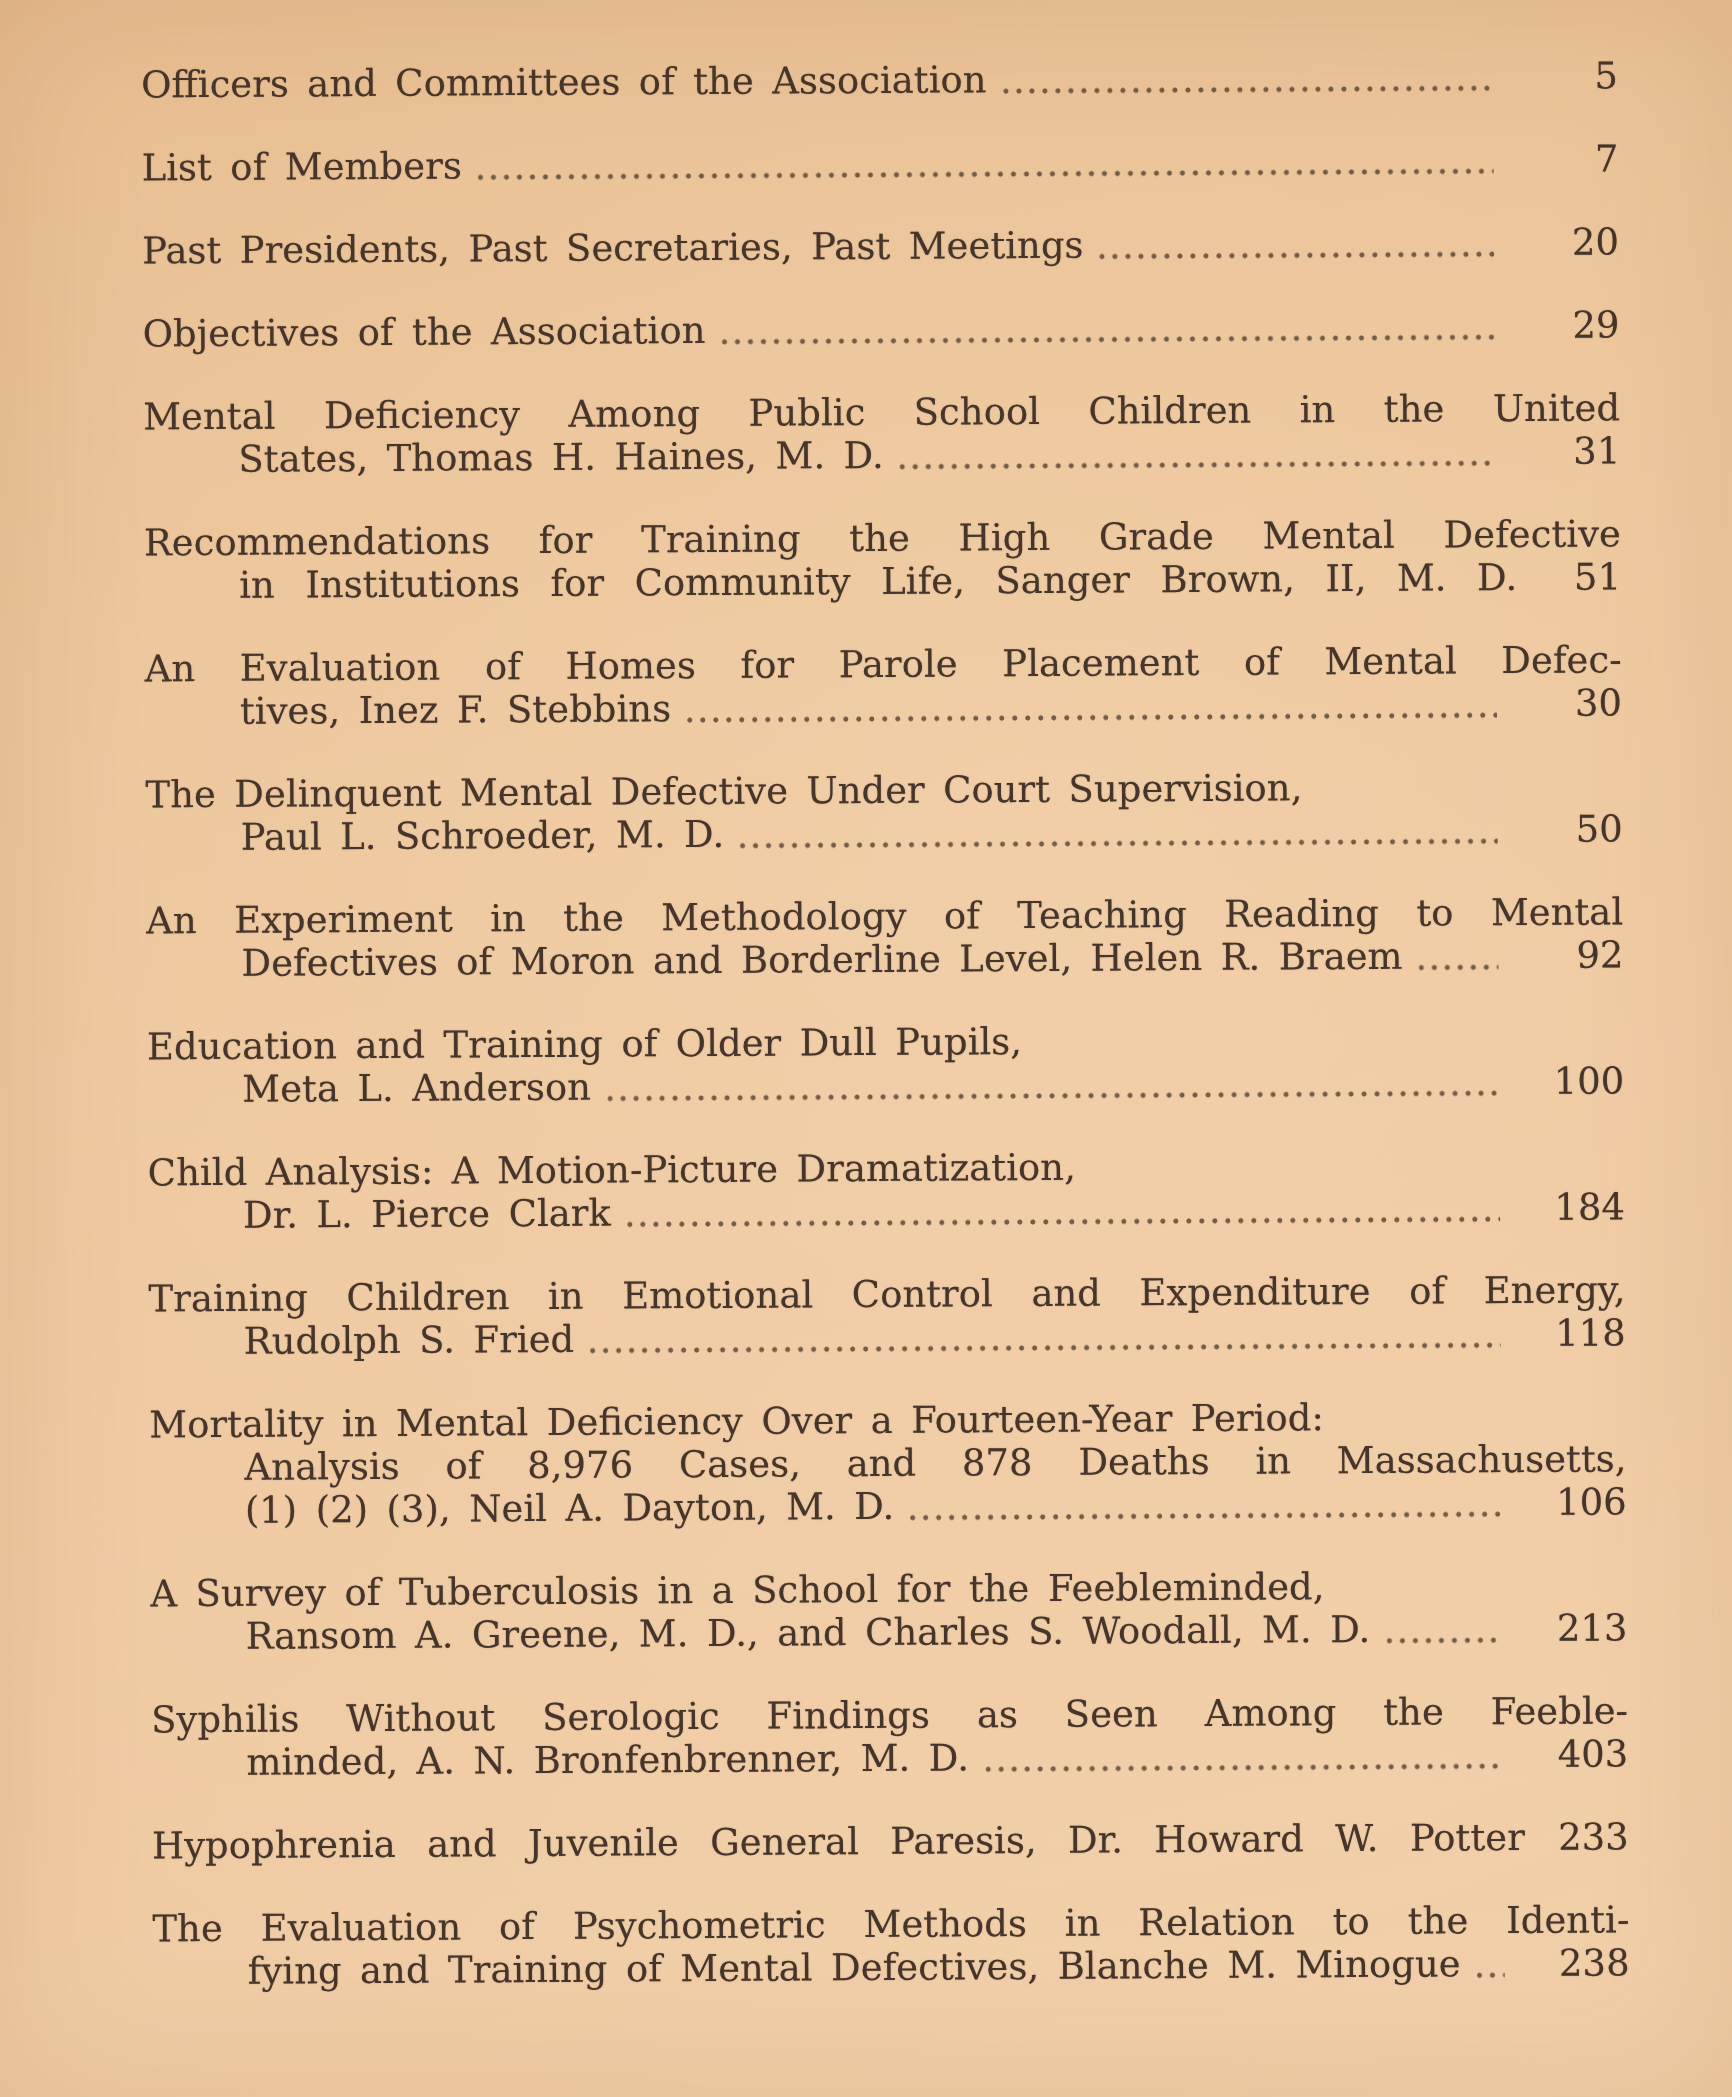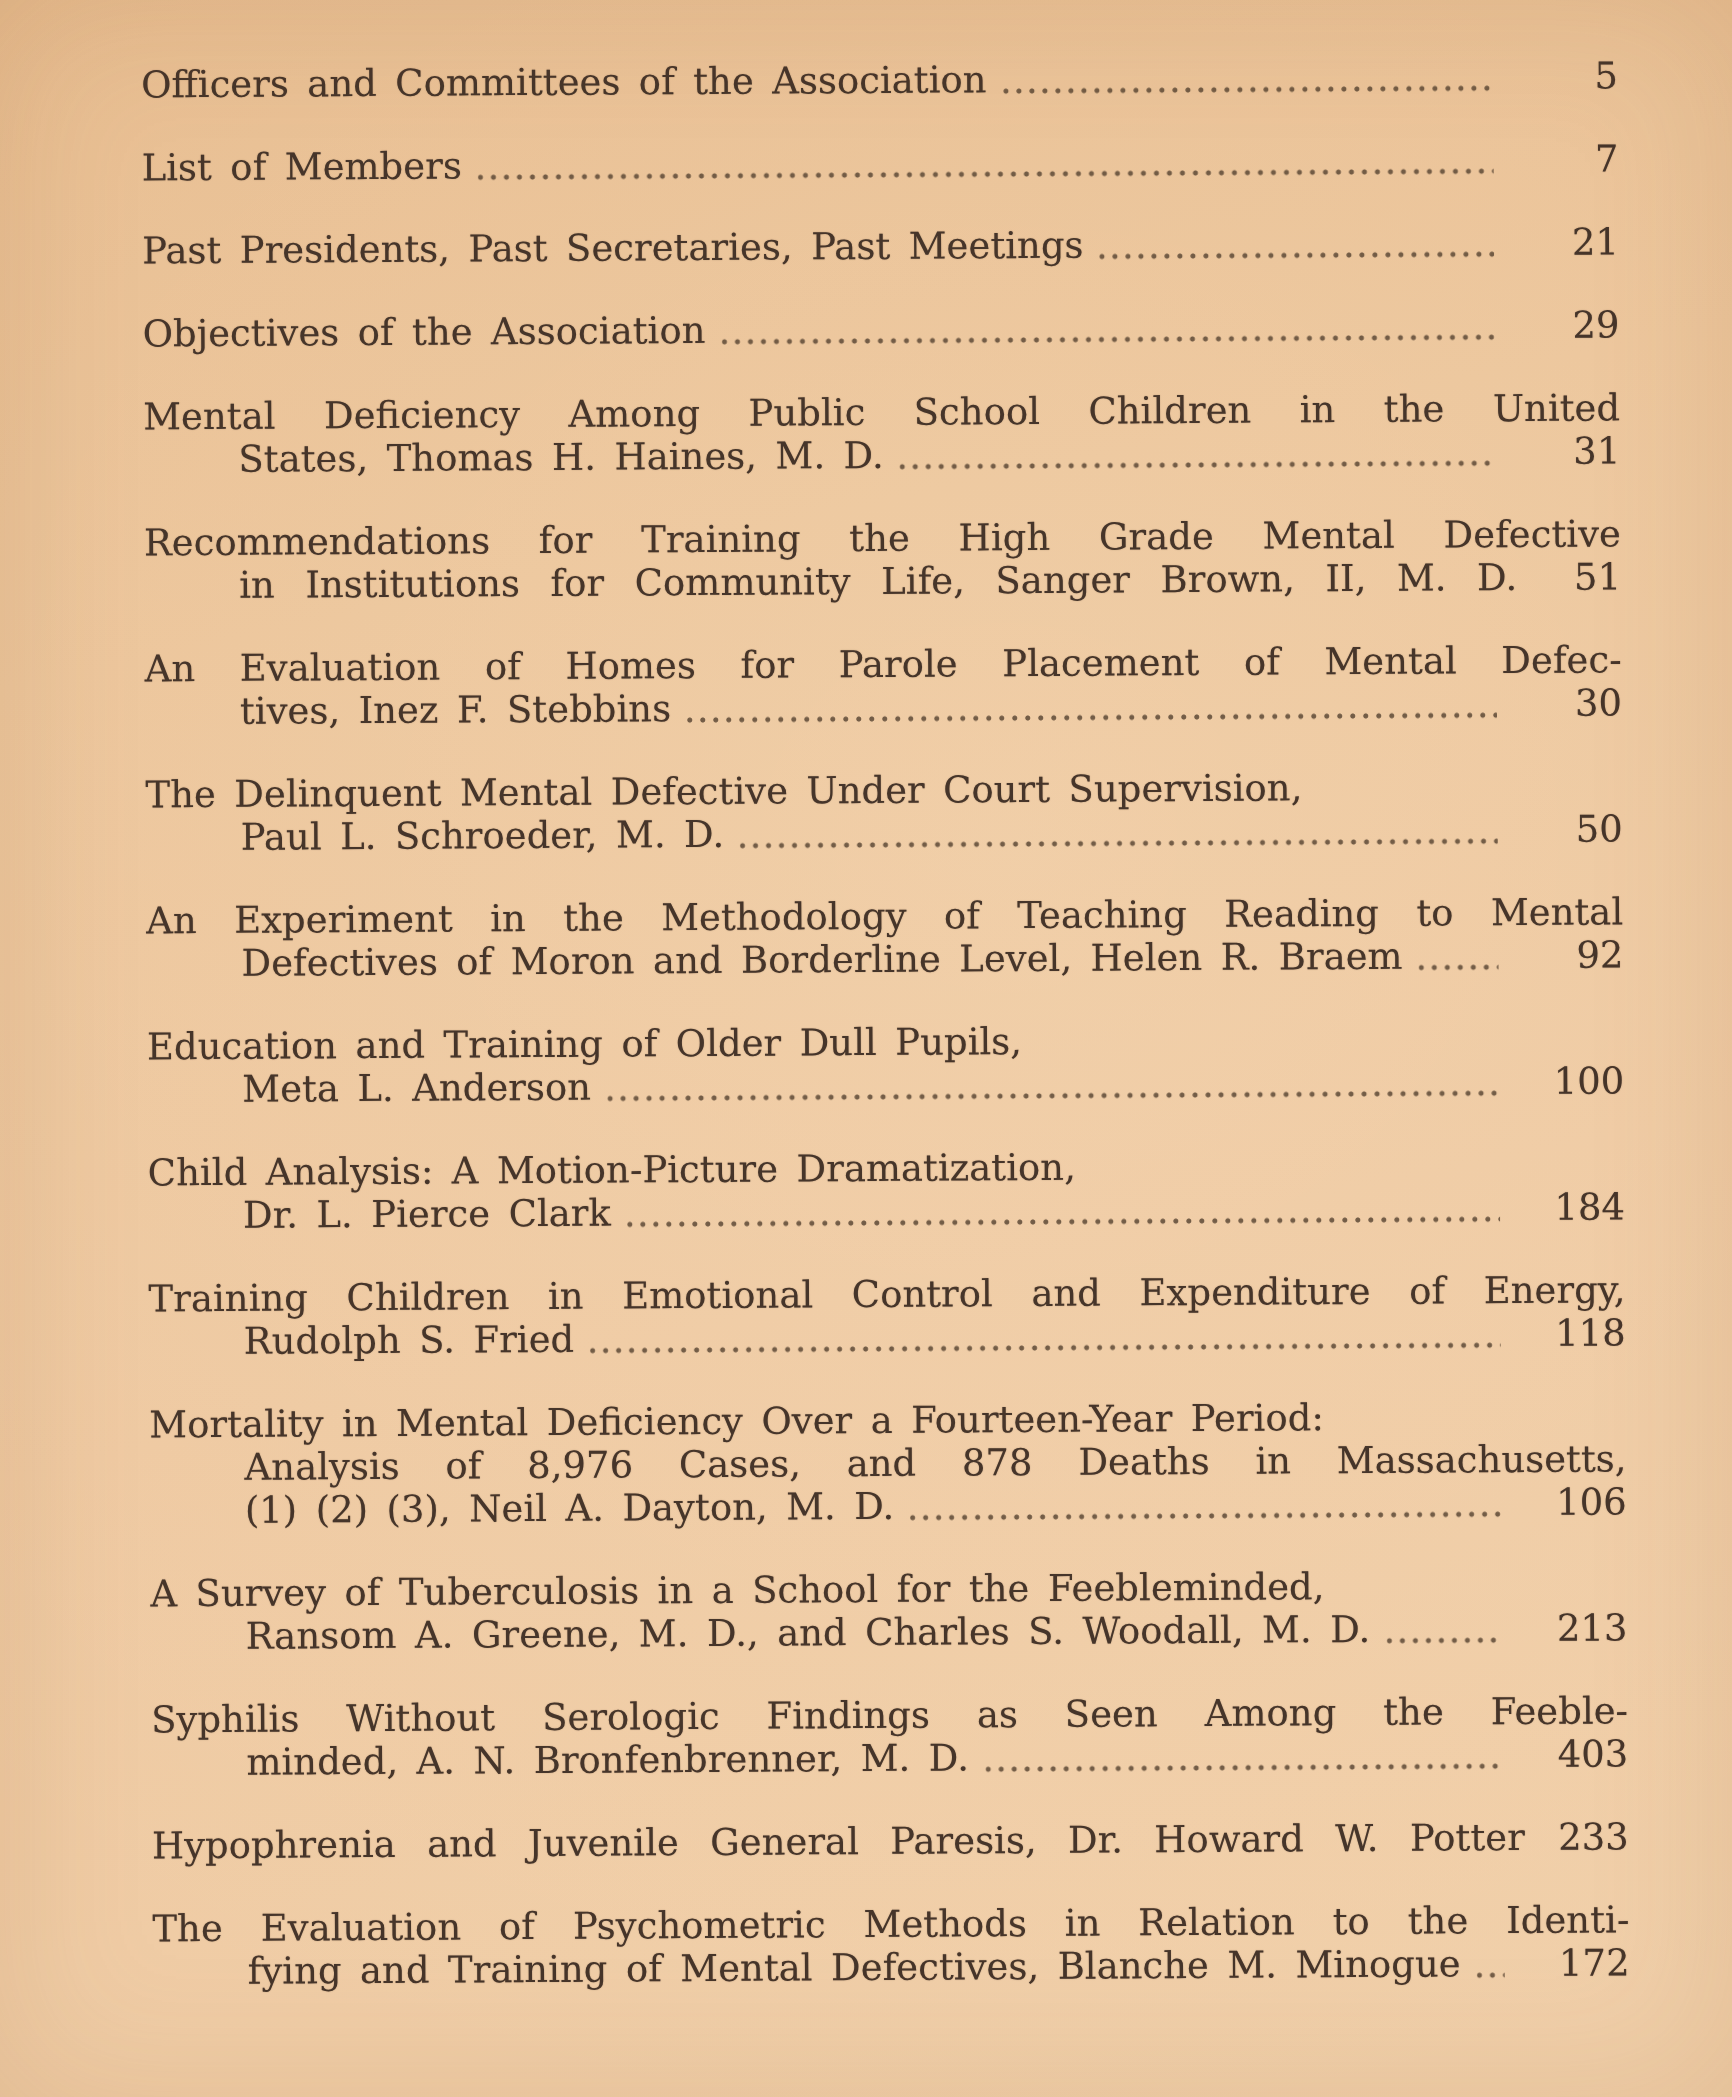--- a/index.html
+++ b/index.html
@@ -84,21 +84,21 @@
           <span class="ltext">List of Members</span>
           <span class="leader"></span>
           <span class="pnum">7</span>
         </div>
       </div>
 
   <div class="entry">
         <div class="lastline">
           <span class="ltext">Past Presidents, Past Secretaries, Past Meetings</span>
           <span class="leader"></span>
-          <span class="pnum">21</span>
+          <span class="pnum">20</span>
         </div>
       </div>
 
   <div class="entry">
         <div class="lastline">
           <span class="ltext">Objectives of the Association</span>
           <span class="leader"></span>
           <span class="pnum">29</span>
         </div>
       </div>
@@ -207,18 +207,18 @@
           <span class="ltext">Hypophrenia and Juvenile General Paresis, Dr. Howard W. Potter</span>
           <span class="pnum">233</span>
         </div>
       </div>
 
   <div class="entry">
         <div class="line just">The Evaluation of Psychometric Methods in Relation to the Identi-</div>
         <div class="lastline cont">
           <span class="ltext">fying and Training of Mental Defectives, Blanche M. Minogue</span>
           <span class="leader"></span>
-          <span class="pnum">172</span>
+          <span class="pnum">238</span>
         </div>
       </div>
 </div>
 </div>
 
 
 </body></html>

